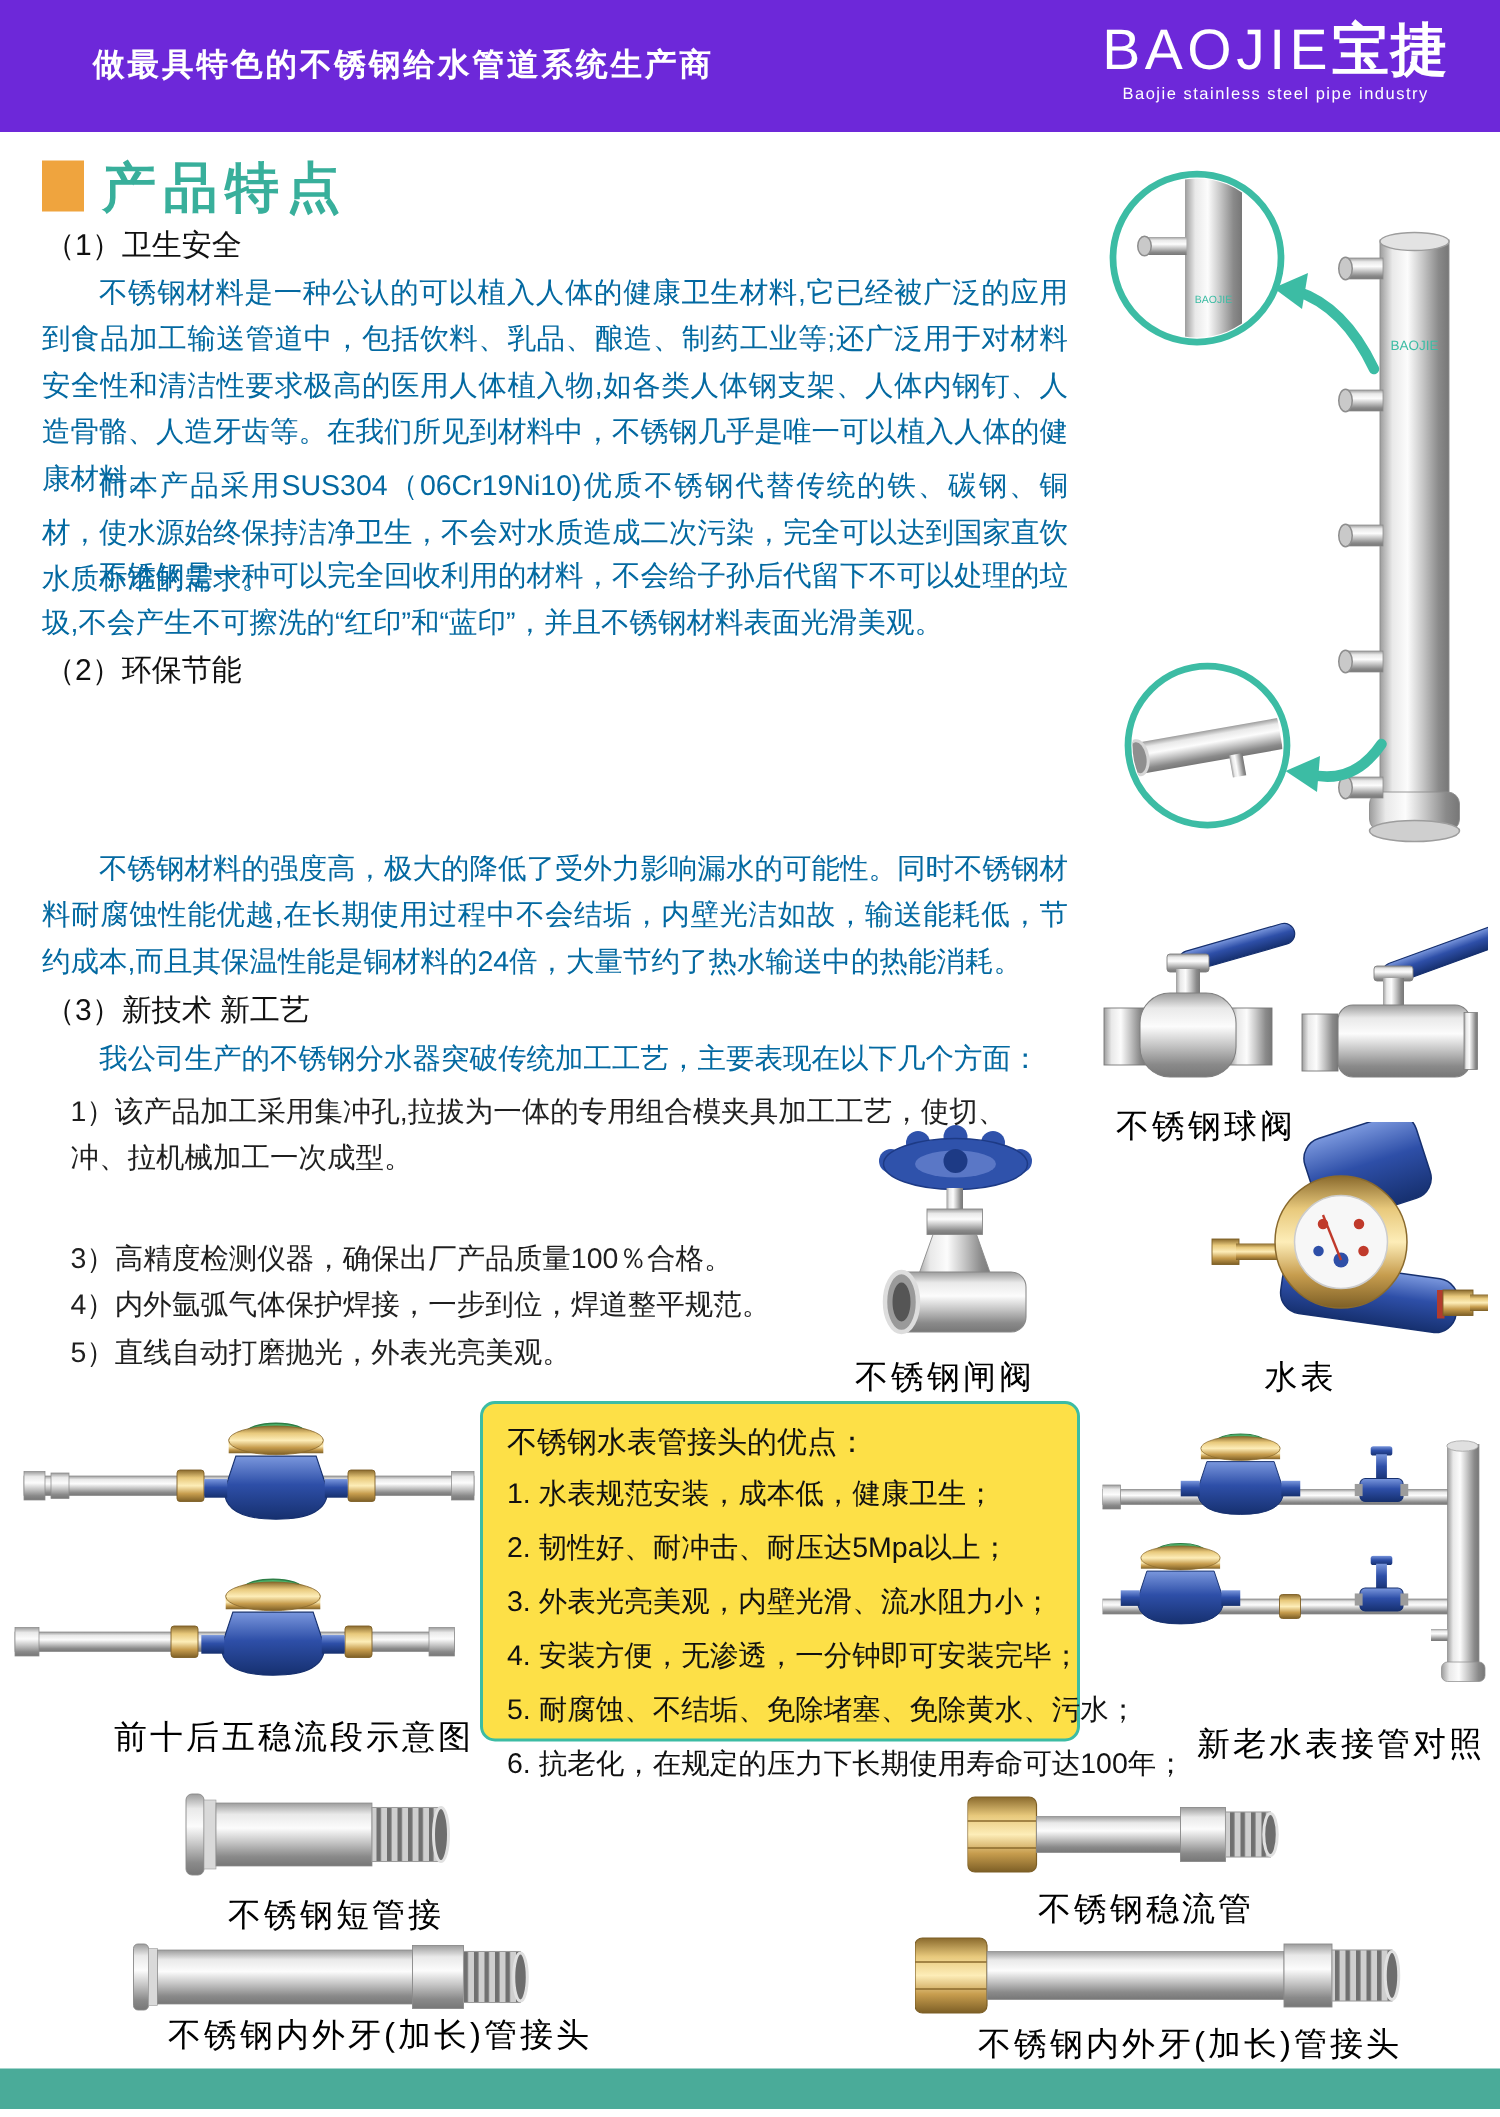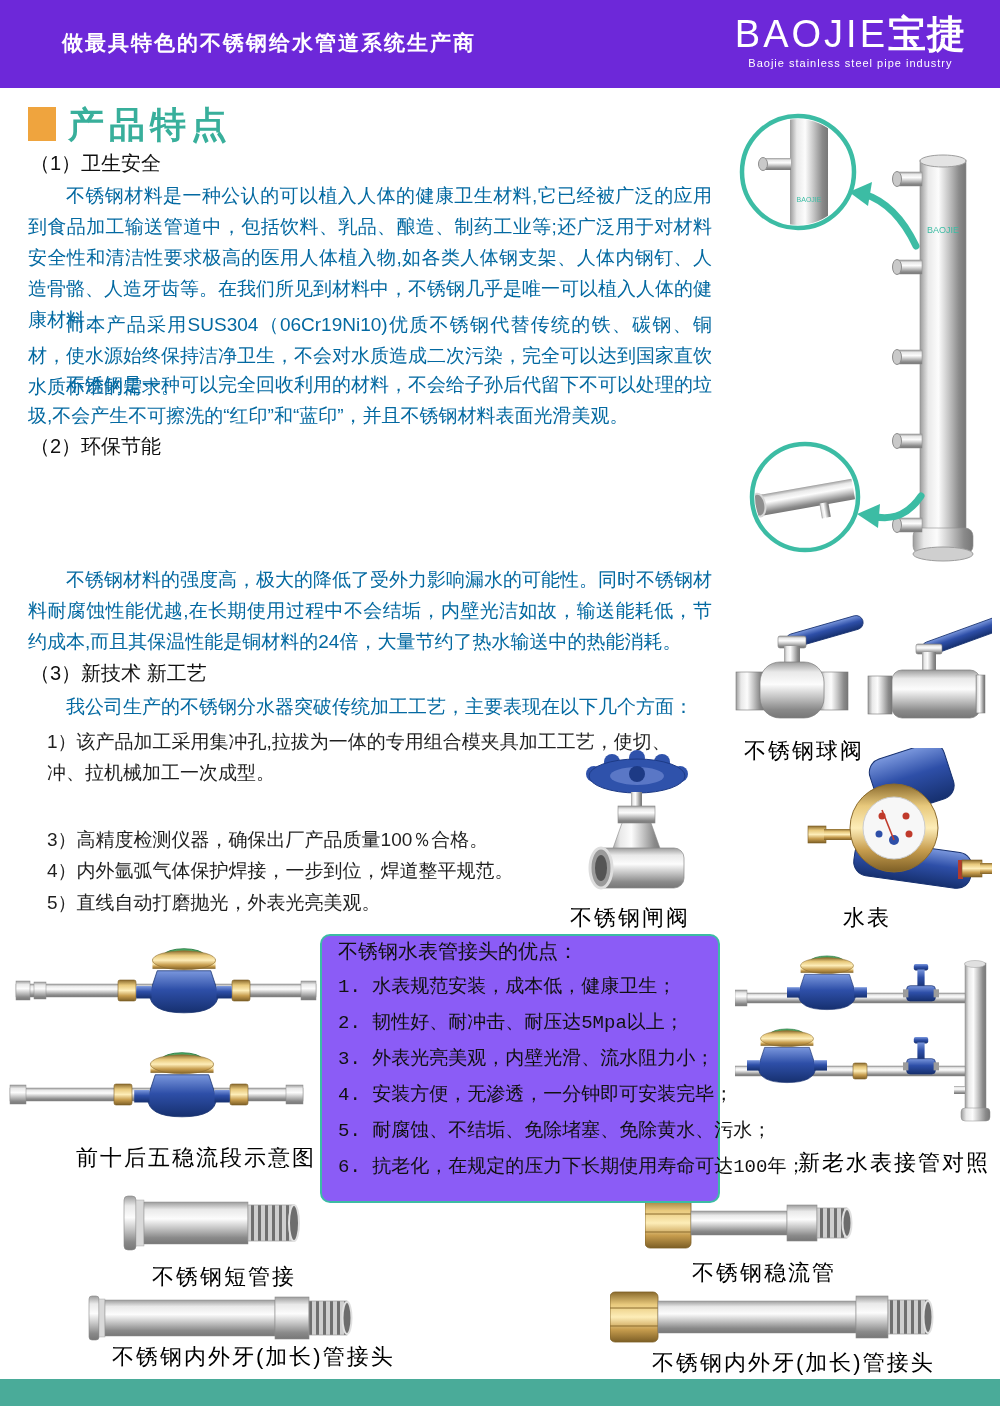--- a/index.html
+++ b/index.html
@@ -17,24 +17,24 @@
   .page-title{position:absolute;left:68px;top:101px;font-size:36px;color:#38af9b;letter-spacing:5px;font-weight:bold;}
   
   .sec-h{position:absolute;left:30px;font-size:20px;color:#111;}
   .para{position:absolute;left:28px;width:684px;font-size:19px;line-height:31px;text-align:justify;text-indent:2em;color:#0369a1;}
   .litem{position:absolute;left:47px;width:668px;font-size:19px;line-height:31px;color:#1f1f1f;}
   
   .caption{position:absolute;font-size:22px;color:#000;letter-spacing:2px;white-space:nowrap;}
   
   .fig{position:absolute;z-index:1;}
   
-  .advbox{position:absolute;left:320px;top:934px;width:400px;height:269px;background:#8b5cf6;
-          border:2px solid #3cbca4;border-radius:10px;box-sizing:border-box;padding:0 8px 0 16px;z-index:2;}
+  .advbox{position:absolute;left:320px;top:934px;width:400px;height:227px;background:#fde047;
+          border:2px solid #3cbca4;border-radius:10px;box-sizing:border-box;padding:10px 8px 0 16px;z-index:2;}
   .advbox .t{font-size:20px;color:#111;margin:2px 0 4px 0;}
-  .advbox .i{font-size:19px;color:#111;line-height:36px;white-space:nowrap;font-family:Liberation Mono, monospace;}
+  .advbox .i{font-size:19px;color:#111;line-height:36px;white-space:nowrap;}
   
   .footer{position:absolute;left:0;top:1379px;width:1000px;height:27px;background:#4aab99;}
 </style>
 </head>
 <body>
 
 <div class="page">
 
   <svg width="0" height="0" style="position:absolute">
     <defs>

